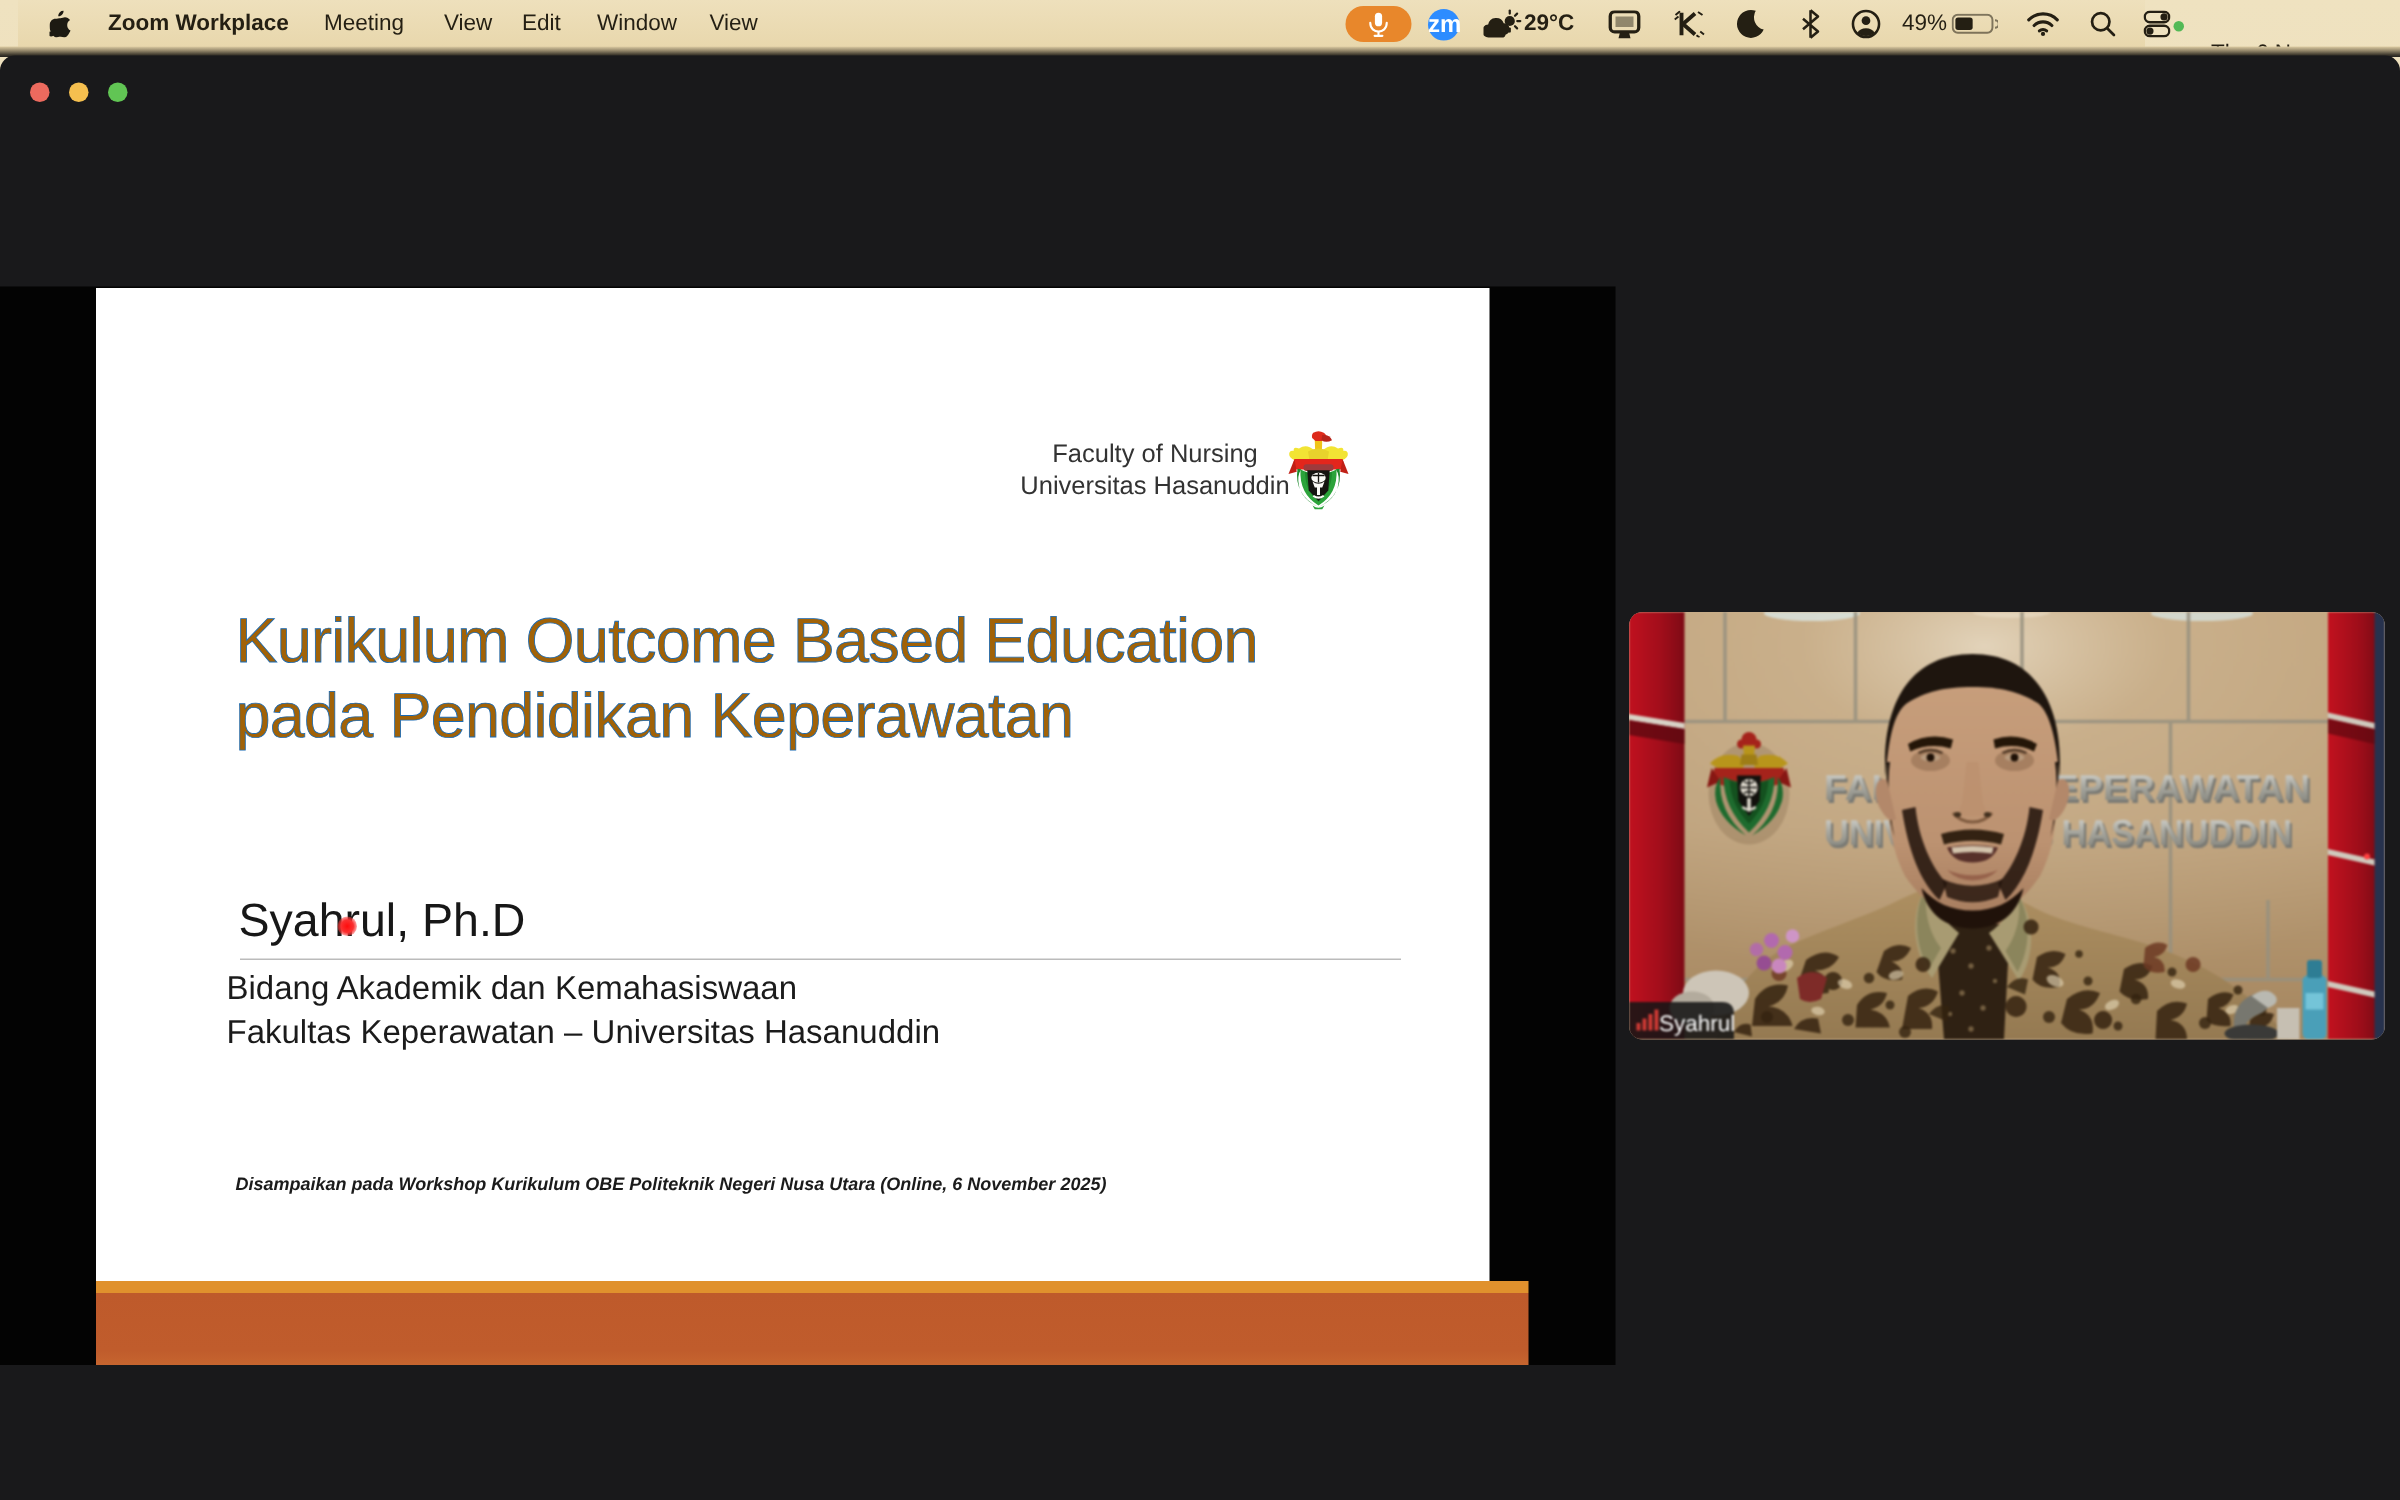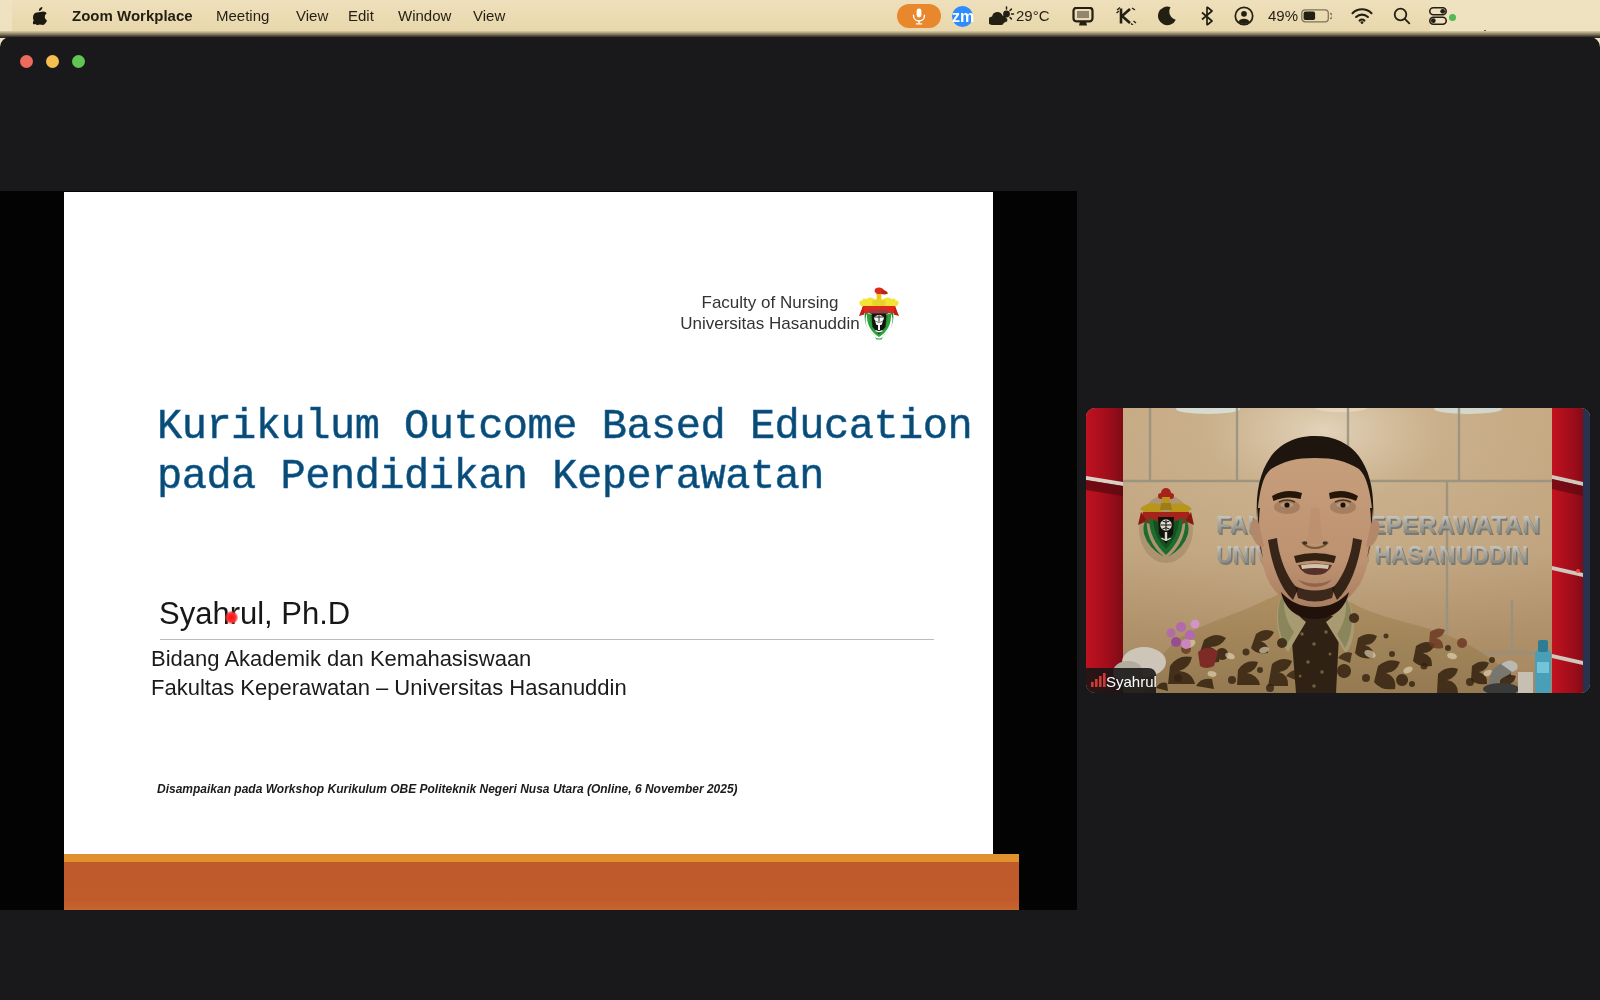--- a/index.html
+++ b/index.html
@@ -20,21 +20,21 @@
   .tl { position:absolute; width:13px; height:13px; border-radius:50%; top:18px; }
 
   
   #share { position:absolute; left:0; top:191px; width:1077px; height:719px; background:#030303; }
   #slide { position:absolute; left:64px; top:192px; width:929px; height:718px; background:#ffffff; }
 
   
   #hdr { position:absolute; left:586px; top:100px; width:240px; text-align:center; color:#333333;
          font-size:17px; line-height:21px; }
   #unhaslogo { position:absolute; left:794px; top:95px; }
-  #title { position:absolute; left:93px; top:210px; color:#0c4a6e; font-size:42px; line-height:50px; letter-spacing:-0.5px;font-family:Liberation Mono, monospace; -webkit-text-stroke:0.55px #1869B4;}
+  #title { position:absolute; left:93px; top:210px; color:#a16207; font-size:42px; line-height:50px; letter-spacing:-0.5px; -webkit-text-stroke:0.55px #1869B4;}
   #name { position:absolute; left:95px; top:404px; color:#171717; font-size:31px; }
   #laser { position:absolute; left:161px; top:419px; width:13px; height:13px; border-radius:50%;
            background:radial-gradient(circle, #ff0d0d 0%, #fa3030 45%, rgba(250,60,60,0.45) 70%, rgba(255,120,120,0) 100%); }
   #rule { position:absolute; left:96px; top:447px; width:774px; height:1px; background:#bbbbbb; }
   #aff { position:absolute; left:87px; top:452px; color:#1b1b1b; font-size:22px; line-height:29px; }
   #foot { position:absolute; left:93px; top:590px; color:#1b1b1b; font-size:12px; font-style:italic; font-weight:bold;text-align:right; }
   #obar1 { position:absolute; left:0; top:662px; width:955px; height:8px; background:#E0912D; }
   #obar2 { position:absolute; left:0; top:670px; width:955px; height:48px;
            background:linear-gradient(#BE5A2B,#C05C2C 80%,#C6652F); }
 
@@ -72,21 +72,21 @@
       <g stroke="#241f13" stroke-width="1.5" stroke-linecap="round">
         <line x1="17.5" y1="1" x2="17.5" y2="3"></line>
           <line x1="17.5" y1="13" x2="17.5" y2="15"></line>
         <line x1="22.4" y1="3.1" x2="21" y2="4.5"></line>
           <line x1="24.5" y1="8" x2="22.5" y2="8"></line>
         <line x1="22.4" y1="12.9" x2="21" y2="11.5"></line>
       </g>
       <path d="M3.5,19 a4.3,4.3 0 0 1 -0.4,-8.6 a5.4,5.4 0 0 1 10.4,-0.9 a3.9,3.9 0 0 1 1.2,7.6 q-0.4,1.9 -2.4,1.9 Z"></path>
     </g>
   </svg>
-  <span class="mitem" style="left:1004px;font-weight:400;">29°C</span>
+  <span class="mitem" style="left:1004px;font-weight:700;">29°C</span>
 
   <svg class="micon" style="left:1059px;top:7px;" width="24" height="19" viewBox="0 0 24 19">
     <rect x="2.5" y="0.8" width="19" height="13.5" rx="3" fill="none" stroke="#241f13" stroke-width="2.2"></rect>
     <rect x="6" y="4" width="12" height="7" fill="#241f13" opacity="0.45"></rect>
     <path d="M9,14.5 h6 l1,4 h-8 Z" fill="#241f13"></path>
   </svg>
 
   <svg class="micon" style="left:1104px;top:7px;" width="22" height="18" viewBox="0 0 22 18">
     <g stroke="#241f13" fill="none">
       <path d="M5,1.5 L5,16.5" stroke-width="2.6"></path>

